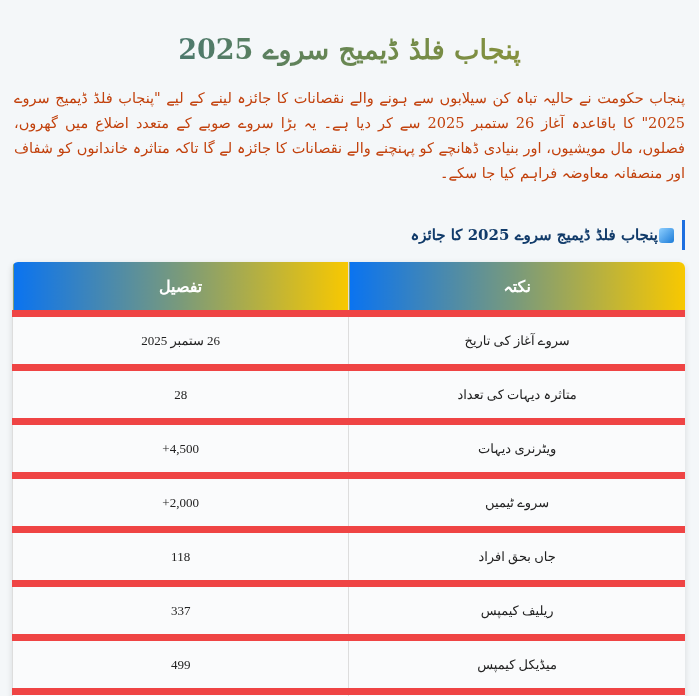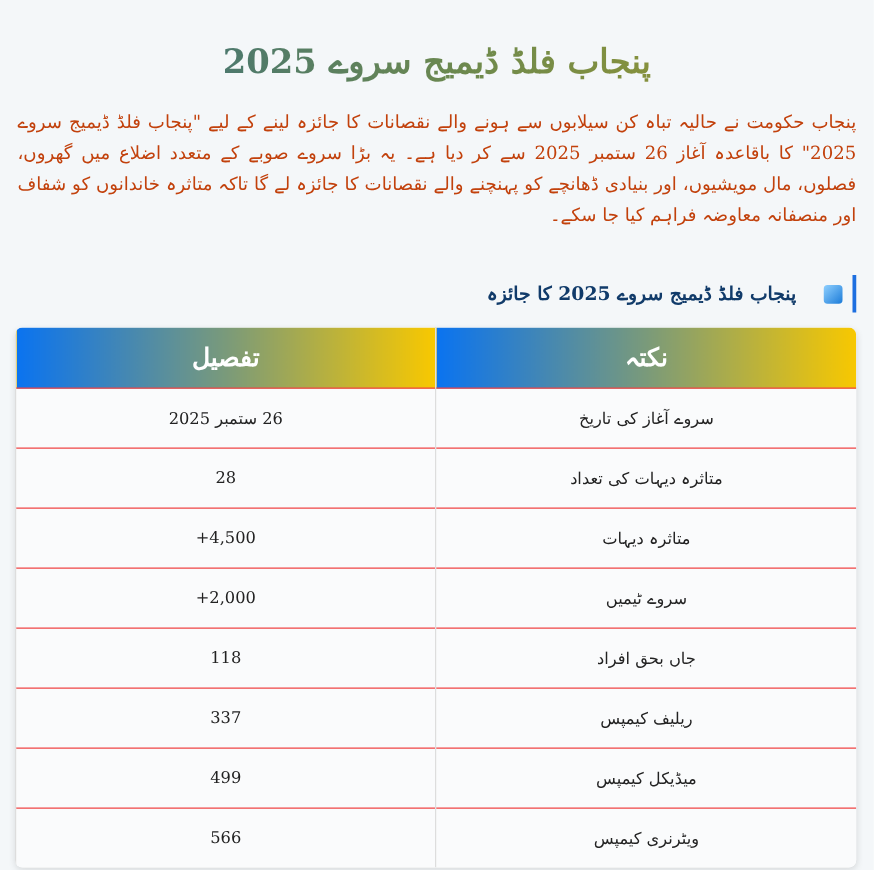--- a/index.html
+++ b/index.html
@@ -16,38 +16,38 @@
     background:linear-gradient(270deg,#a39a2a 0%,#6f8a4c 45%,#2f6a8a 100%);
     -webkit-background-clip:text; background-clip:text; color:transparent;
   }
   .intro {
     margin:16px 14px 0 14px;
     font-size:14.5px; line-height:25px; color:#c2410c; text-align:justify;
   }
   .section-head {
     margin:34px 14px 0 14px; height:30px;
     border-right:3px solid #1d6fe0; padding-right:8px;
-    display:flex; align-items:center; gap:22px;
+    display:flex; align-items:center; gap:1px;
     font-size:15px; font-weight:bold; color:#113b6a;
   }
   .wave-icon { width:15px; height:15px; border-radius:3px;
     background:linear-gradient(135deg,#8fd0ff,#1b7bd8); display:inline-block; }
   .table-wrap {
     margin:12px 14px 0 12px; background:#fff; border-radius:6px;
     box-shadow:0 2px 6px rgba(0,0,0,0.12); overflow:hidden;
   }
   table { width:100%; border-collapse:collapse; table-layout:fixed; }
   th {
-    height:46px; color:#fff; font-size:20px; font-weight:bold;
+    height:46px; color:#fff; font-size:16px; font-weight:bold;
     background:linear-gradient(90deg,#0a73f0 0%,#7a9a7a 50%,#f8c800 100%);
     border-left:1px solid #e0e0e0;
   }
   td {
     height:45px; text-align:center; font-size:13px; color:#222;
-    border-top:1px solid #ef4444; border-left:1px solid #ddd; background:#fafbfc;
+    border-top:7px solid #ef4444; border-left:1px solid #ddd; background:#fafbfc;font-family:Liberation Serif, serif;
   }
   td.val { direction:ltr;margin-top:24px; }
 </style>
 </head>
 <body>
 
 <h1 class="title">پنجاب فلڈ ڈیمیج سروے 2025</h1>
 <p class="intro">پنجاب حکومت نے حالیہ تباہ کن سیلابوں سے ہونے والے نقصانات کا جائزہ لینے کے لیے "پنجاب فلڈ ڈیمیج سروے 2025" کا باقاعدہ آغاز 26 ستمبر 2025 سے کر دیا ہے۔ یہ بڑا سروے صوبے کے متعدد اضلاع میں گھروں، فصلوں، مال مویشیوں، اور بنیادی ڈھانچے کو پہنچنے والے نقصانات کا جائزہ لے گا تاکہ متاثرہ خاندانوں کو شفاف اور منصفانہ معاوضہ فراہم کیا جا سکے۔</p>
 
 <div class="section-head">
@@ -66,21 +66,21 @@
     <tbody>
       <tr>
           <td>سروے آغاز کی تاریخ</td>
           <td>26 ستمبر 2025</td>
         </tr>
       <tr>
           <td>متاثرہ دیہات کی تعداد</td>
           <td class="val">28</td>
         </tr>
       <tr>
-          <td>متاثرہ دیہات</td>
+          <td>ویٹرنری دیہات</td>
           <td class="val">+4,500</td>
         </tr>
       <tr>
           <td>سروے ٹیمیں</td>
           <td class="val">+2,000</td>
         </tr>
       <tr>
           <td>جاں بحق افراد</td>
           <td class="val">118</td>
         </tr>

